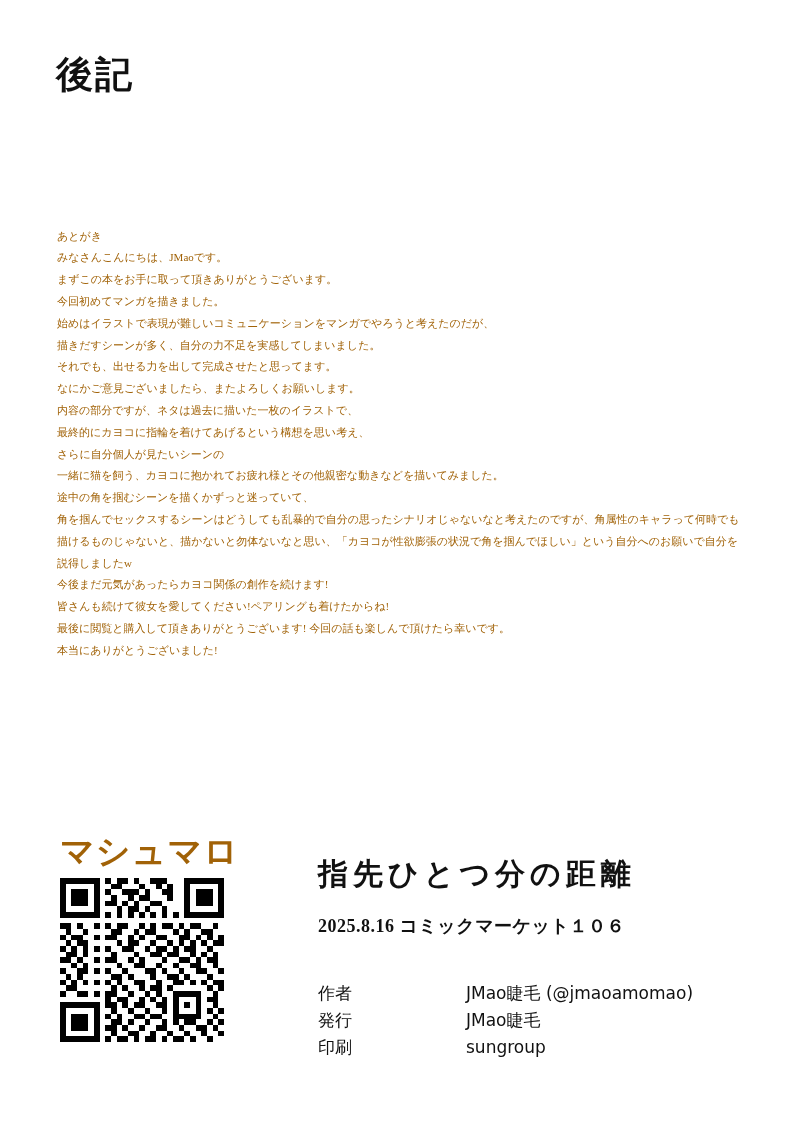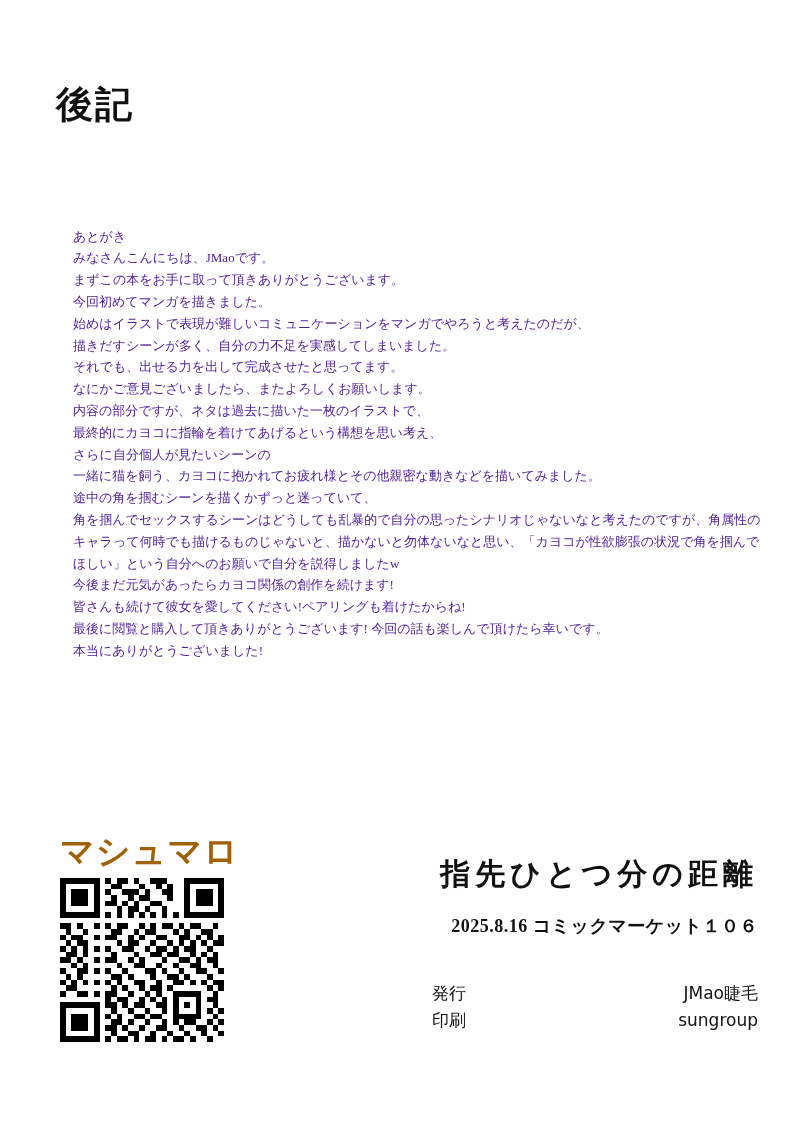--- a/index.html
+++ b/index.html
@@ -16,38 +16,37 @@
     overflow: hidden;
   }
   .page {
     position: absolute;
     inset: 0;
     background: #ffffff;
   }
   .title {
     position: absolute;
     left: 56px;
-    top: 80px;
+    top: 50px;
     font-family: "DejaVu Sans", sans-serif;
     font-weight: bold;
     font-size: 37px;
     letter-spacing: 2px;
     color: #111111;
   }
   .afterword {
     position: absolute;
     left: 57px;
     top: 182px;
     width: 690px;
     font-family: "Liberation Serif", serif;
-    font-size: 13px;
+    font-size: 11px;
     line-height: 21.8px;
-    color: #4c1d95;
+    color: #a16207;
     white-space: pre-wrap;
-    margin-left: 16px;
   }
   .afterword p {
     margin: 0;
   }
   
   .colophon {
     position: absolute;
     left: 0;
     top: 838px;
     width: 800px;
@@ -71,21 +70,20 @@
     margin-top: 8px;
     width: 164px;
     height: 164px;
     display: block;
   }
   .right-block {
     position: absolute;
     left: 318px;
     top: 18px;
     width: 440px;
-    text-align: right;
   }
   .book-title {
     font-family: "Liberation Serif", serif;
     font-weight: bold;
     font-size: 30px;
     letter-spacing: 5px;
     color: #111111;
     line-height: 36px;
   }
   .event-line {
@@ -385,20 +383,24 @@
         </g>
       </svg>
     </div>
 
     <div class="right-block">
       <div class="book-title">指先ひとつ分の距離</div>
       <div class="event-line">2025.8.16 コミックマーケット１０６</div>
 
       <div class="credits">
         <div class="credit-row">
+          <div class="credit-label">作者</div>
+          <div class="credit-value">JMao睫毛 (@jmaoamomao)</div>
+        </div>
+        <div class="credit-row">
           <div class="credit-label">発行</div>
           <div class="credit-value">JMao睫毛</div>
         </div>
         <div class="credit-row">
           <div class="credit-label">印刷</div>
           <div class="credit-value">sungroup</div>
         </div>
       </div>
     </div>
 

